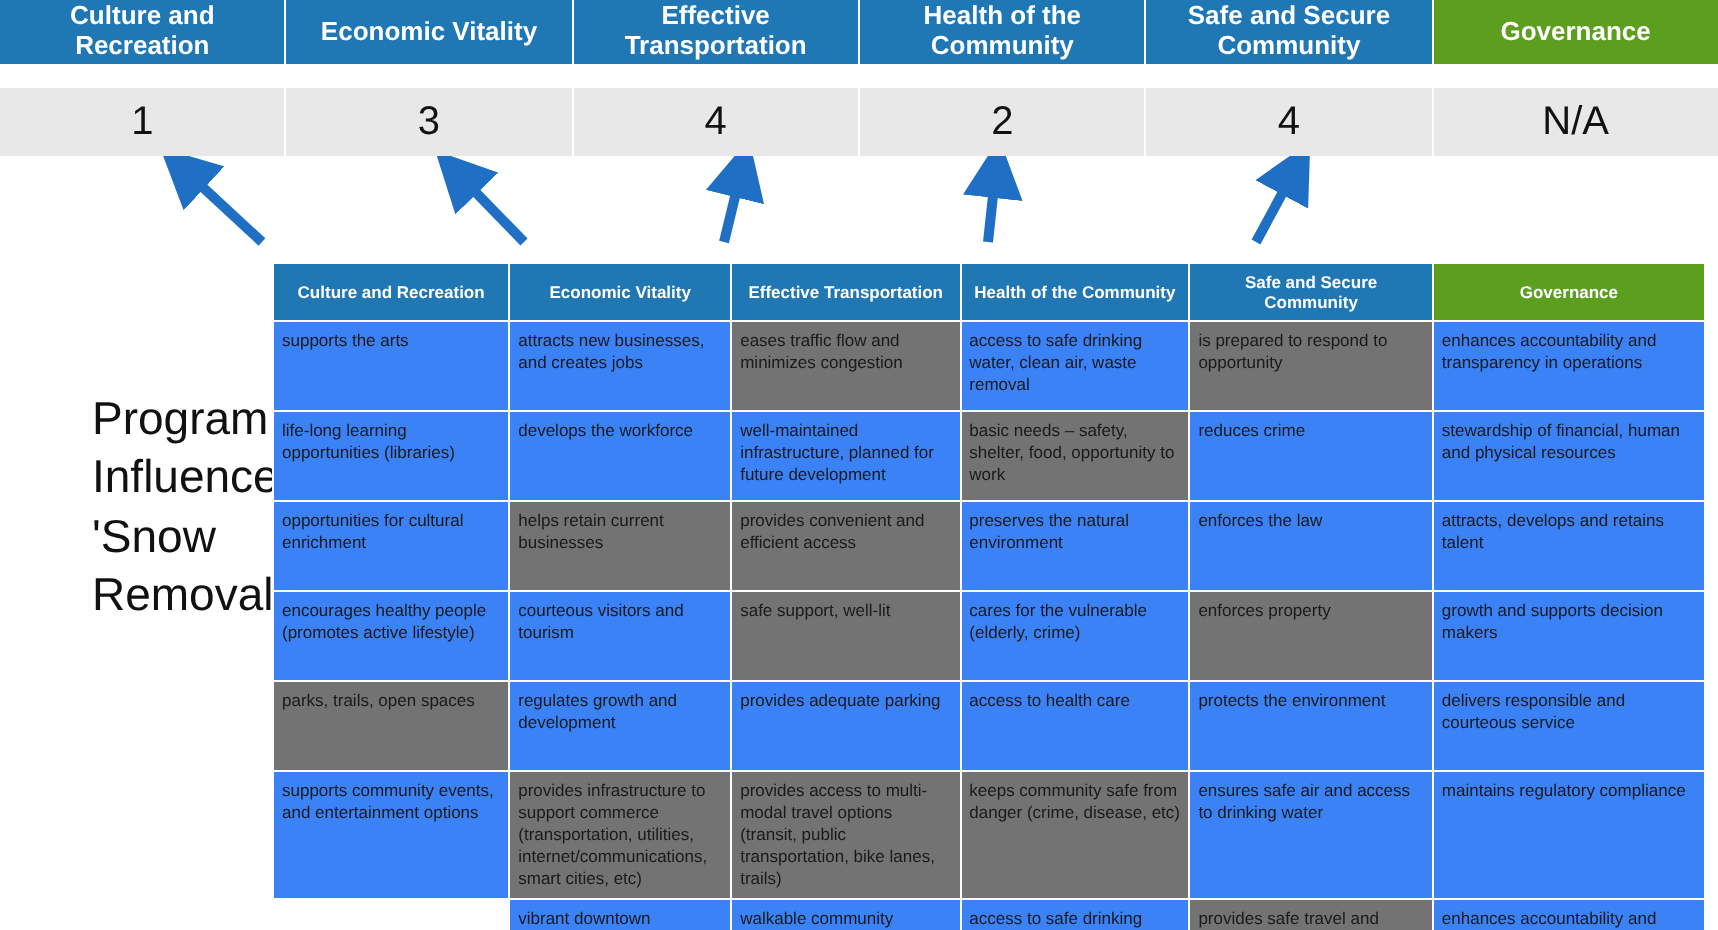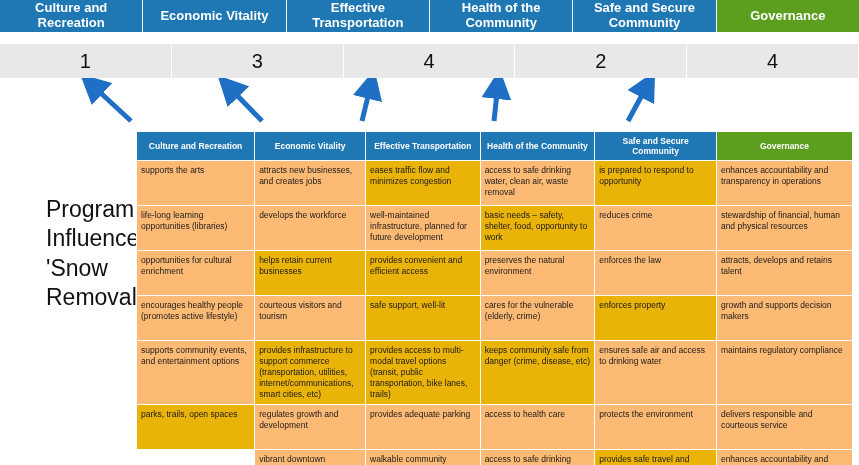--- a/index.html
+++ b/index.html
@@ -110,25 +110,25 @@
     height: 22px;
     box-sizing: border-box;
   }
   #matrix th.gov { background: #5C9E1E; }
   #matrix td {
     font-size: 8.5px;
     color: #1a1a1a;
     vertical-align: top;
     padding: 4px 4px;
     border: 1px solid #ffffff;
-    background: #fdba74;
+    background: #3b82f6;
     line-height: 1.28;
     height: 36px;
   }
-  #matrix td.hl { background: #eab308; }
+  #matrix td.hl { background: #737373; }
   #matrix td.blank { background: #ffffff; border-color: #ffffff; }
 </style>
 </head>
 <body>
 
 <div id="top-header">
   <div class="top-head-cell">
       <span>Culture and Recreation</span>
     </div>
   <div class="top-head-cell">
@@ -147,20 +147,21 @@
       <span>Governance</span>
     </div>
 </div>
 
 <div id="score-row">
   <div class="score-cell">1</div>
   <div class="score-cell">3</div>
   <div class="score-cell">4</div>
   <div class="score-cell">2</div>
   <div class="score-cell">4</div>
+  <div class="score-cell last">N/A</div>
 </div>
 
 <svg id="arrows" viewBox="0 0 859 52" width="859" height="52">
   <defs>
     <marker id="ah" markerWidth="6" markerHeight="6" refX="3" refY="3" orient="auto">
       <path d="M0,0 L6,3 L0,6 z" fill="#1F6FC4"></path>
     </marker>
   </defs>
   <line x1="131" y1="43" x2="91" y2="6" stroke="#1F6FC4" stroke-width="5" marker-end="url(#ah)"></line>
   <line x1="262" y1="43" x2="228" y2="8" stroke="#1F6FC4" stroke-width="5" marker-end="url(#ah)"></line>
@@ -217,36 +218,36 @@
     </tr>
     <tr>
       <td>encourages healthy people (promotes active lifestyle)</td>
       <td>courteous visitors and tourism</td>
       <td class="hl">safe support, well-lit</td>
       <td>cares for the vulnerable (elderly, crime)</td>
       <td class="hl">enforces property</td>
       <td>growth and supports decision makers</td>
     </tr>
     <tr>
+      <td class="hl">parks, trails, open spaces</td>
+      <td>regulates growth and development</td>
+      <td>provides adequate parking</td>
+      <td>access to health care</td>
+      <td>protects the environment</td>
+      <td>delivers responsible and courteous service</td>
+    </tr>
+    <tr>
       <td>supports community events, and entertainment options</td>
       <td class="hl">provides infrastructure to support commerce (transportation, utilities, internet/communications, smart cities, etc)</td>
       <td class="hl">provides access to multi-modal travel options (transit, public transportation, bike lanes, trails)</td>
       <td class="hl">keeps community safe from danger (crime, disease, etc)</td>
       <td>ensures safe air and access to drinking water</td>
       <td>maintains regulatory compliance</td>
     </tr>
     <tr>
-      <td class="hl">parks, trails, open spaces</td>
-      <td>regulates growth and development</td>
-      <td>provides adequate parking</td>
-      <td>access to health care</td>
-      <td>protects the environment</td>
-      <td>delivers responsible and courteous service</td>
-    </tr>
-    <tr>
       <td class="blank"></td>
       <td>vibrant downtown</td>
       <td>walkable community</td>
       <td>access to safe drinking water, clean air, waste removal</td>
       <td class="hl">provides safe travel and mobility</td>
       <td>enhances accountability and transparency in operations</td>
     </tr>
 
   </tbody>
 </table>

